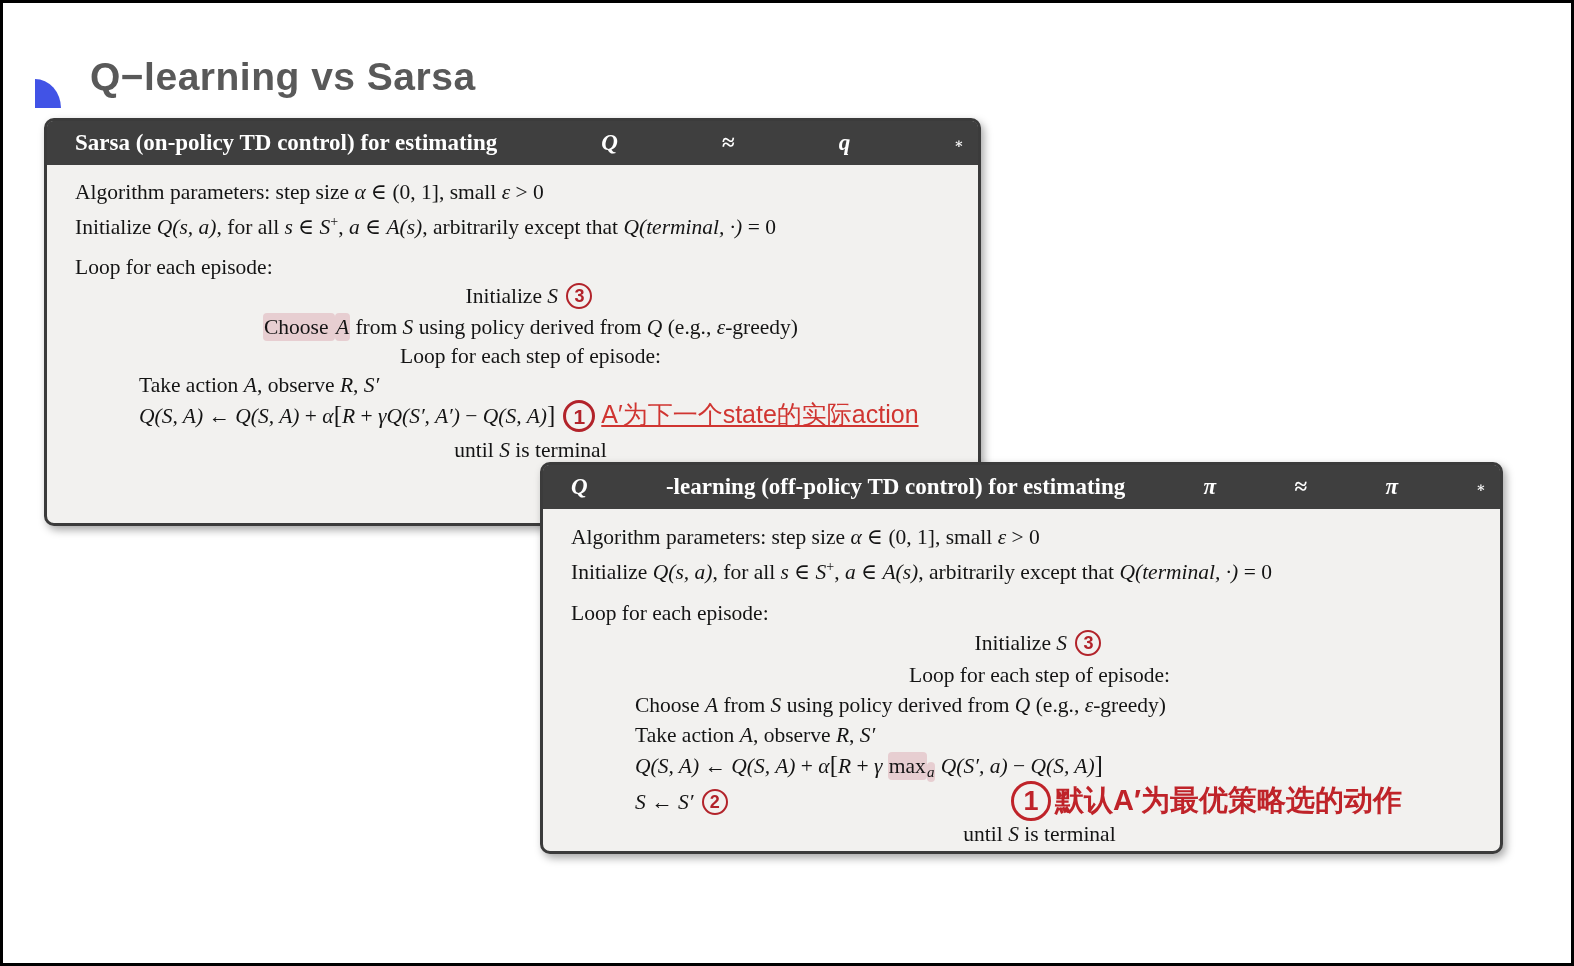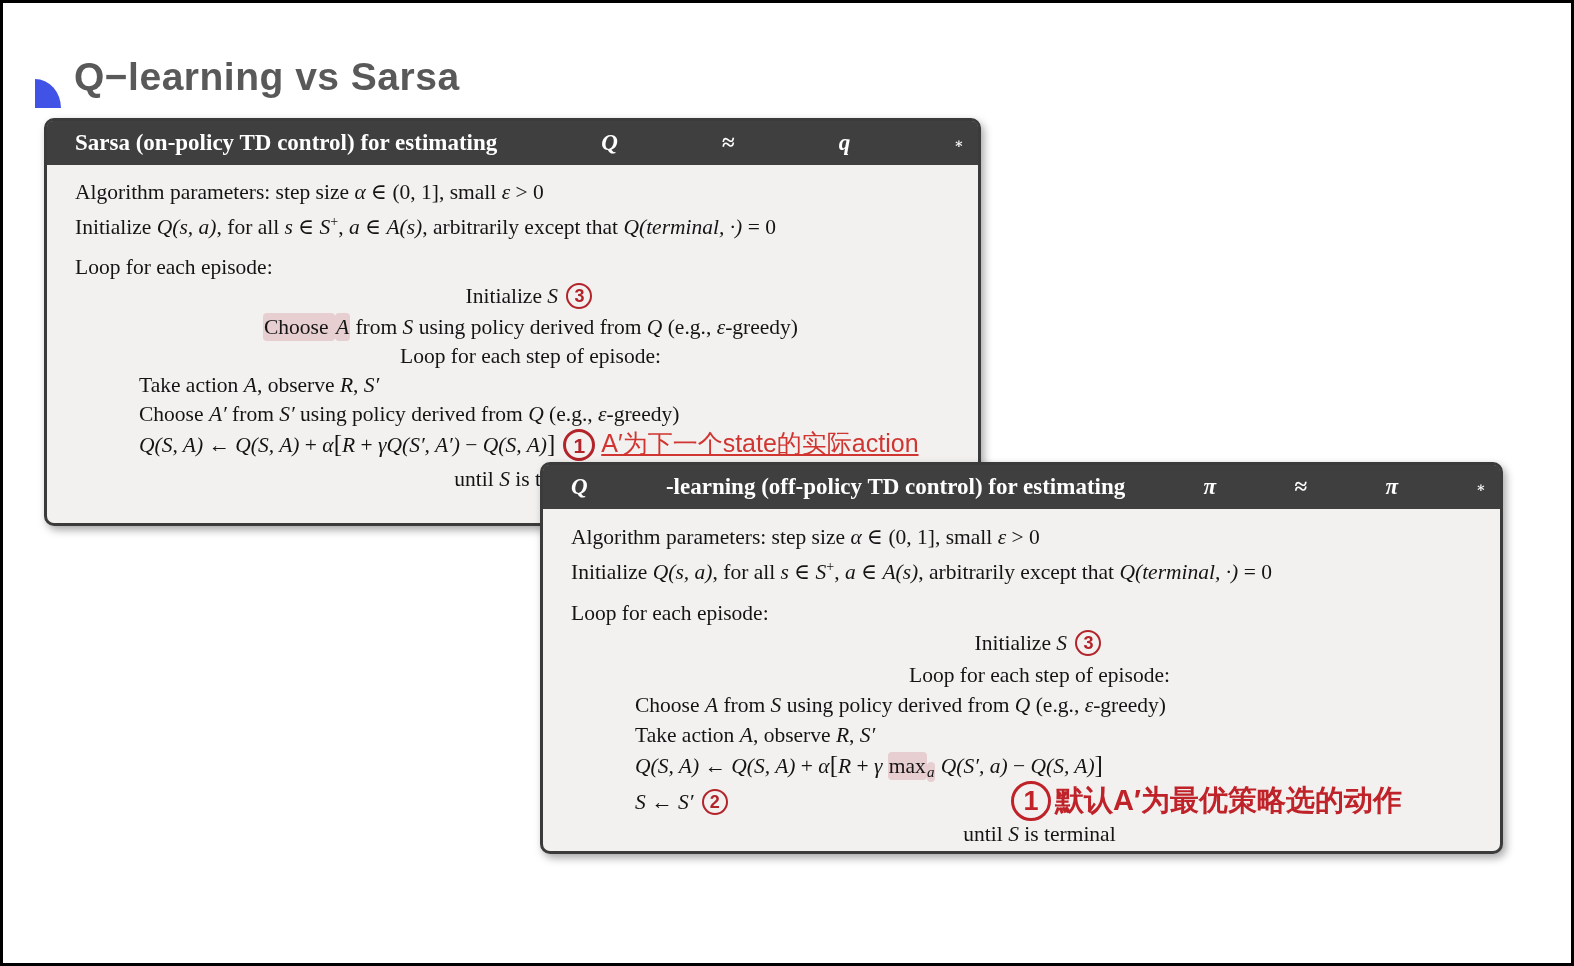--- a/index.html
+++ b/index.html
@@ -10,21 +10,21 @@
     overflow: hidden;
     font-family: "Liberation Serif", "DejaVu Serif", serif;
   }
   .frame {
     position: absolute; inset: 0;
     border: 3px solid #000;
     z-index: 30;
     pointer-events: none;
   }
   .page-title {
-    position: absolute; left: 74px; top: 55px;
+    position: absolute; left: 90px; top: 55px;
     font-family: "Liberation Sans", "DejaVu Sans", sans-serif;
     font-size: 39px; font-weight: 600; color: #595959;
     letter-spacing: 0.5px;
     margin: 0;
   }
   .quarter {
     position: absolute; left: 35px; top: 79px;
     width: 26px; height: 29px;
     background: #4153e6;
     border-radius: 0 100% 0 0;
@@ -128,21 +128,20 @@
       <span class="sub">∗</span>
     </div>
   <div class="algo-body">
       <div class="line ind0"><span>Algorithm parameters: step size </span><span class="m">α</span><span> ∈ (0, 1], small </span><span class="m">ε</span><span> &gt; 0</span></div>
       <div class="line ind0"><span>Initialize </span><span class="m">Q(s, a)</span><span>, for all </span><span class="m">s</span><span> ∈ </span><span class="m">S</span><span class="sup">+</span><span>, </span><span class="m">a</span><span> ∈ </span><span class="m">A(s)</span><span>, arbitrarily except that </span><span class="m">Q(terminal, ·)</span><span> = 0</span></div>
       <div class="line ind0 gap"><span>Loop for each episode:</span></div>
       <div class="line ind1"><span>Initialize </span><span class="m">S</span><span> </span><span class="c">3</span></div>
       <div class="line ind1"><span class="hl">Choose </span><span class="hlm">A</span><span> from </span><span class="m">S</span><span> using policy derived from </span><span class="m">Q</span><span> (e.g., </span><span class="m">ε</span><span>-greedy)</span></div>
       <div class="line ind1"><span>Loop for each step of episode:</span></div>
       <div class="line ind2"><span>Take action </span><span class="m">A</span><span>, observe </span><span class="m">R</span><span>, </span><span class="m">S′</span></div>
-      <div class="line ind2"><span>Choose </span><span class="m">A′</span><span> from </span><span class="m">S′</span><span> using policy derived from </span><span class="m">Q</span><span> (e.g., </span><span class="m">ε</span><span>-greedy)</span></div>
       <div class="line ind2"><span class="m">Q(S, A)</span><span> ← </span><span class="m">Q(S, A)</span><span> + </span><span class="m">α</span><span class="big">[</span><span class="m">R</span><span> + </span><span class="m">γQ(S′, A′)</span><span> − </span><span class="m">Q(S, A)</span><span class="big">]</span><span class="cbig">1</span><span class="red">A′为下一个state的实际action</span></div>
       <div class="line ind1"><span>until </span><span class="m">S</span><span> is terminal</span></div>
     </div>
 </section>
 
 <section class="algo qlearning">
   <div class="algo-header">
       <span class="m">Q</span>
       <span>-learning (off-policy TD control) for estimating </span>
       <span class="m">π</span>

